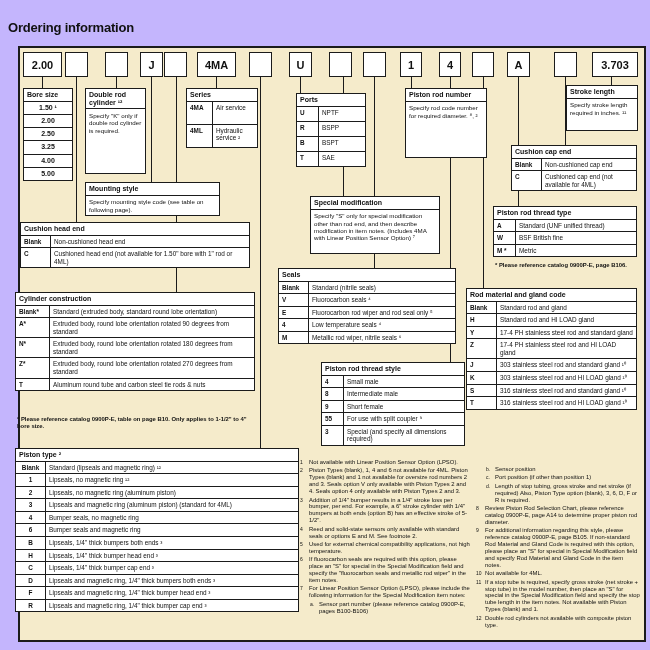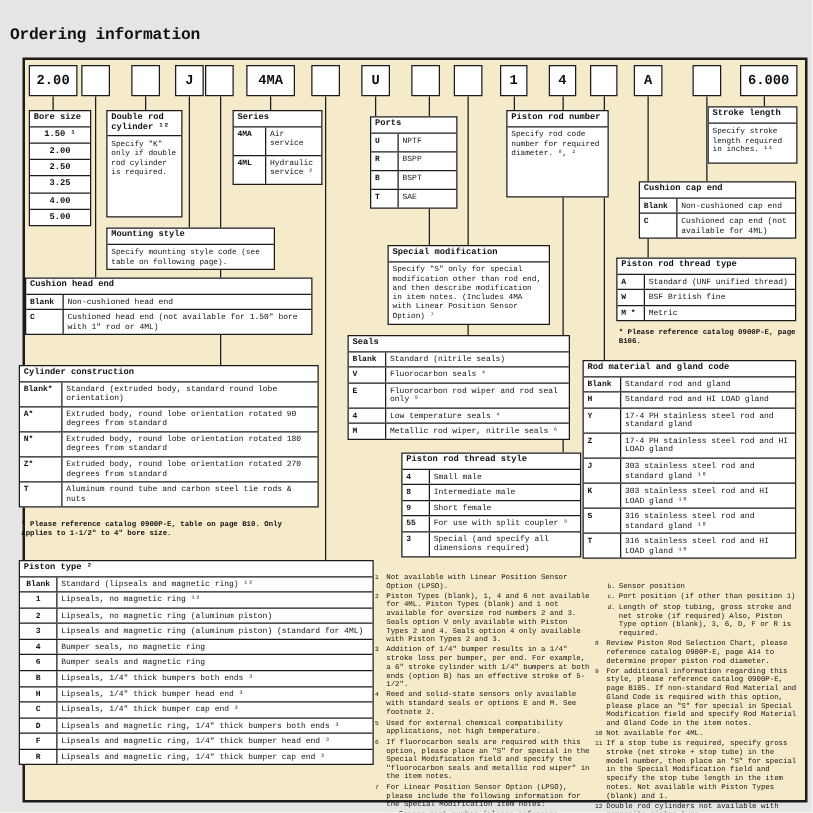--- a/index.html
+++ b/index.html
@@ -1,17 +1,17 @@
 <!DOCTYPE html>
 <html><head>
 <meta charset="utf-8">
 <style>
   html,body{margin:0;padding:0;background:#fff;}
-  #page{position:relative;width:650px;height:650px;background:#e5e5e5;overflow:hidden;
-        font-family:Liberation Mono, monospace;color:#111;}
+  #page{position:relative;width:650px;height:650px;background:#c4b5fd;overflow:hidden;
+        font-family:Liberation Sans, sans-serif;color:#111;}
   .page-title{position:absolute;left:8px;top:20px;font-size:13px;font-weight:bold;letter-spacing:-0.2px;}
   .panel{position:absolute;left:18px;top:46px;width:628px;height:596px;background:#F5EBCB;
          border:2px solid #1b1b1b;z-index:0;box-sizing:border-box;}
   .cbox{position:absolute;top:52px;height:25px;background:#fff;border:1.6px solid #1b1b1b;z-index:2;
         display:flex;align-items:center;justify-content:center;font-weight:bold;font-size:11px;box-sizing:border-box;}
   .cline{position:absolute;width:1.4px;background:#1b1b1b;z-index:1;}
   .tbl{position:absolute;background:#fff;border:1.3px solid #1b1b1b;z-index:2;font-size:6.4px;
        line-height:1.18;box-sizing:border-box;}
   .thead{font-weight:bold;border-bottom:1.2px solid #1b1b1b;padding:2px 3px;font-size:7px;line-height:1.1;}
   .txt{padding:2.5px 3px;font-size:6.2px;}
@@ -48,21 +48,21 @@
   <div class="cbox" style="left:197px;width:39px">4MA</div>
   <div class="cbox" style="left:249px;width:23px"></div>
   <div class="cbox" style="left:289px;width:23px">U</div>
   <div class="cbox" style="left:329px;width:23px"></div>
   <div class="cbox" style="left:363px;width:23px"></div>
   <div class="cbox" style="left:400px;width:22px">1</div>
   <div class="cbox" style="left:439px;width:22px">4</div>
   <div class="cbox" style="left:472px;width:22px"></div>
   <div class="cbox" style="left:507px;width:23px">A</div>
   <div class="cbox" style="left:554px;width:23px"></div>
-  <div class="cbox" style="left:592px;width:46px">6.000</div>
+  <div class="cbox" style="left:592px;width:46px">3.703</div>
 
   <div class="cline" style="left:42px;top:77px;height:11px"></div>
   <div class="cline" style="left:76px;top:77px;height:145px"></div>
   <div class="cline" style="left:116px;top:77px;height:11px"></div>
   <div class="cline" style="left:151px;top:77px;height:105px"></div>
   <div class="cline" style="left:176px;top:77px;height:215px"></div>
   <div class="cline" style="left:216px;top:77px;height:11px"></div>
   <div class="cline" style="left:260px;top:77px;height:371px"></div>
   <div class="cline" style="left:300px;top:77px;height:16px"></div>
   <div class="cline" style="left:343px;top:77px;height:119px"></div>

